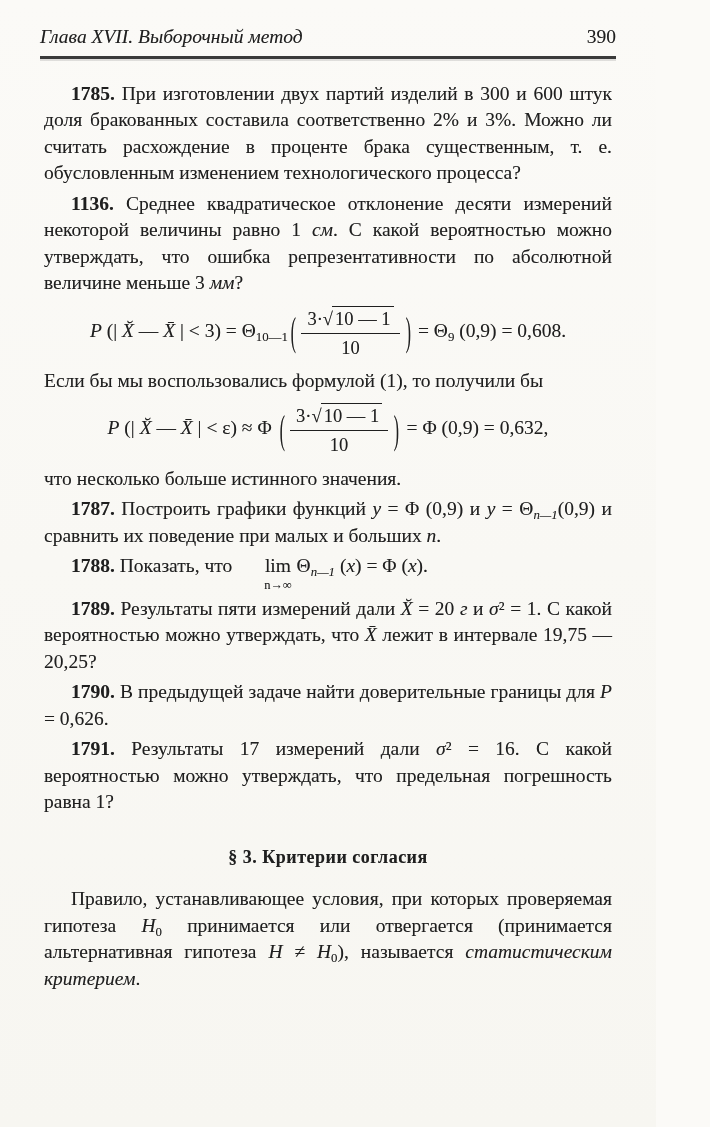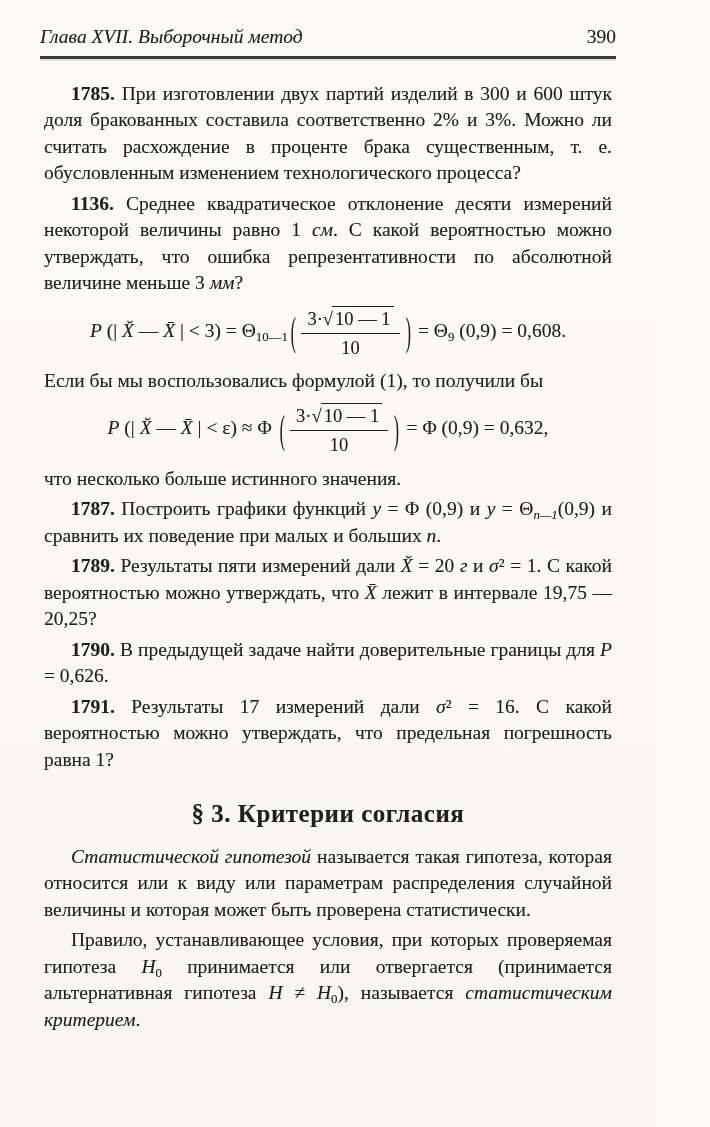--- a/index.html
+++ b/index.html
@@ -31,40 +31,40 @@
   .frac{display:inline-block;vertical-align:middle;text-align:center;margin:0 3px;line-height:1.25;font-size:95%;}
   .frac .num{display:block;border-bottom:1.5px solid currentColor;padding:1px 6px 3px;}
   .frac .den{display:block;padding-top:2px;}
   .sqrt{margin-right:-1px;}
   .rad{border-top:1.5px solid currentColor;padding:1px 3px 0;text-align:center;}
   .bigp{display:inline-block;transform:scale(0.8,2.1);vertical-align:middle;margin:0 2px;line-height:1;}
   .lim{display:inline-block;vertical-align:-0.85em;text-align:center;line-height:1.05;}
   .lim .top{display:block;}
   .lim .bot{display:block;font-size:64%;margin-top:2px;}
   .section-heading{
-    text-align:center;font-weight:bold;font-size:25px;
+    text-align:center;font-weight:bold;font-size:18px;
     margin:28px 0 16px;letter-spacing:0.5px;
   }
 </style>
 </head>
 <body>
 
 <div class="page">
   <div class="header">
     <span class="chapter">Глава XVII. Выборочный метод</span>
     <span class="pagenum">390</span>
   </div>
   <div id="content-host">
       <p class="para indent"><b>1785.</b><span> При изготовлении двух партий изделий в 300 и 600 штук доля бракованных составила соответственно 2% и 3%. Можно ли считать расхождение в проценте брака существенным, т. е. обусловленным изменением технологического процесса?</span></p>
       <p class="para indent"><b>1136.</b><span> Среднее квадратическое отклонение десяти измерений некоторой величины равно 1 </span><i>см</i><span>. С какой вероятностью можно утверждать, что ошибка репрезентативности по абсолютной величине меньше 3 </span><i>мм</i><span>?</span></p>
       <div class="formula"><i>P</i><span> (| </span><i>X̆</i><span> — </span><i>X̄</i><span> | &lt; 3) = Θ</span><sub>10—1</sub><span class="bigp">(</span><span class="frac"><span class="num">3·<span class="sqrt">√</span><span class="rad">10 — 1</span></span><span class="den">10</span></span><span class="bigp">)</span><span> = Θ</span><sub>9</sub><span> (0,9) = 0,608.</span></div>
       <p class="para"><span>Если бы мы воспользовались формулой (1), то получили бы</span></p>
       <div class="formula"><i>P</i><span> (| </span><i>X̆</i><span> — </span><i>X̄</i><span> | &lt; ε) ≈ Φ </span><span class="bigp">(</span><span class="frac"><span class="num">3·<span class="sqrt">√</span><span class="rad">10 — 1</span></span><span class="den">10</span></span><span class="bigp">)</span><span> = Φ (0,9) = 0,632,</span></div>
       <p class="para"><span>что несколько больше истинного значения.</span></p>
       <p class="para indent"><b>1787.</b><span> Построить графики функций </span><i>y</i><span> = Φ (0,9) и </span><i>y</i><span> = Θ</span><sub class="it">n—1</sub><span>(0,9) и сравнить их поведение при малых и больших </span><i>n</i><span>.</span></p>
+      <p class="para indent"><b>1788.</b><span> Показать, что </span><span class="lim"><span class="top">lim</span><span class="bot">n→∞</span></span><span> Θ</span><sub class="it">n—1</sub><span> (</span><i>x</i><span>) = Φ (</span><i>x</i><span>).</span></p>
       <p class="para indent"><b>1789.</b><span> Результаты пяти измерений дали </span><i>X̆</i><span> = 20 </span><i>г</i><span> и </span><i>σ</i><span>² = 1. С какой вероятностью можно утверждать, что </span><i>X̄</i><span> лежит в интервале 19,75 — 20,25?</span></p>
       <p class="para indent"><b>1790.</b><span> В предыдущей задаче найти доверительные границы для </span><i>P</i><span> = 0,626.</span></p>
       <p class="para indent"><b>1791.</b><span> Результаты 17 измерений дали </span><i>σ</i><span>² = 16. С какой вероятностью можно утверждать, что предельная погрешность равна 1?</span></p>
       <h2 class="section-heading">§ 3. Критерии согласия</h2>
-      <p class="para indent"><i>Статистической гипотезой</i><span> называется такая гипотеза, которая относится или к виду или параметрам распределения случайной величины и которая может быть проверена статистически.</span></p>
       <p class="para indent"><span>Правило, устанавливающее условия, при которых проверяемая гипотеза </span><i>H</i><sub>0</sub><span> принимается или отвергается (принимается альтернативная гипотеза </span><i>H</i><span> ≠ </span><i>H</i><sub>0</sub><span>), называется </span><i>статистическим критерием</i><span>.</span></p>
     </div>
 </div>
 
 </body></html>

